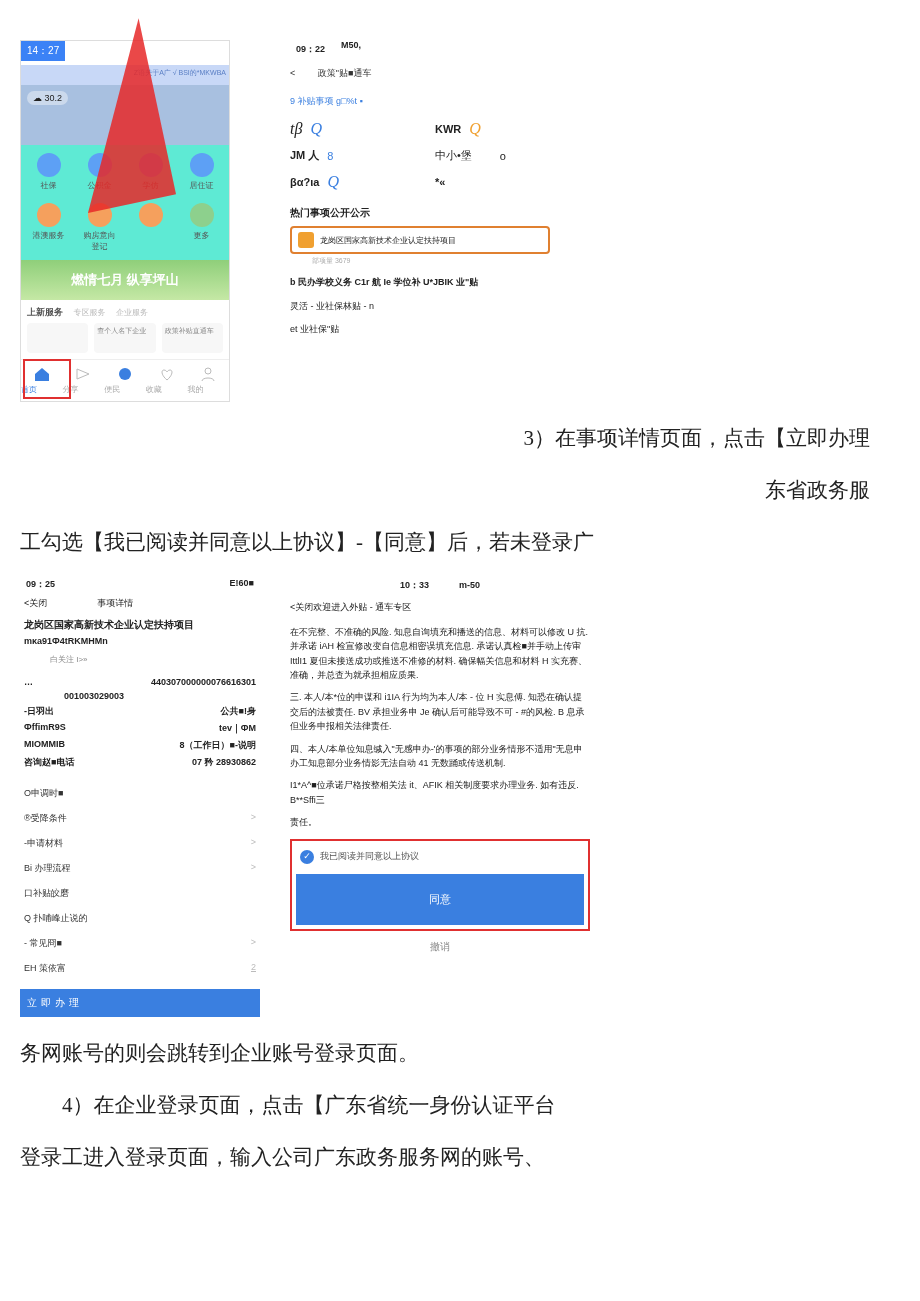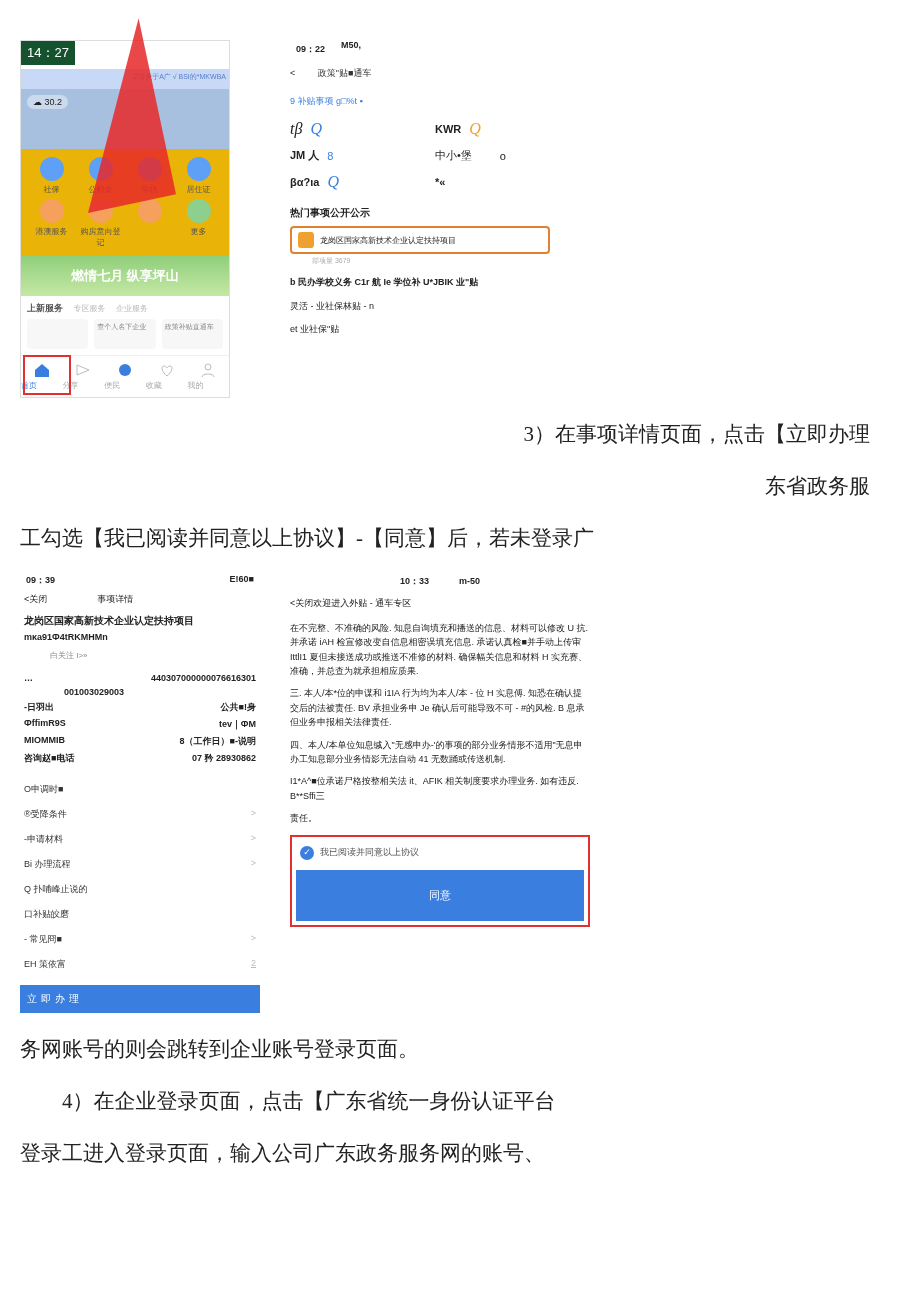--- a/index.html
+++ b/index.html
@@ -1,27 +1,27 @@
 <!DOCTYPE html>
 <html><head>
 <meta charset="utf-8">
 <style>
   * { margin: 0; padding: 0; box-sizing: border-box; }
   body { font-family: "Microsoft YaHei", Arial, sans-serif; background: #fff; width: 920px; margin: 0 auto; padding: 40px 20px; color: #222; }
   .page { position: relative; width: 100%; }
   .row1 { display: flex; gap: 20px; margin-bottom: 15px; }
   .phone-left { width: 210px; border: 1px solid #ddd; font-size: 9px; position: relative; }
   .phone-right { width: 260px; font-size: 9px; margin-left: 40px; }
-  .status-bar-blue { background: #14532d; color: #fff; padding: 3px 6px; font-size: 13px; display: inline-block; }
+  .status-bar-blue { background: #3b82f6; color: #fff; padding: 3px 6px; font-size: 10px; display: inline-block; }
   .status-time { padding: 3px 6px; font-size: 9px; font-weight: bold; }
   .phone-header-blue { background: #c8d8f7; height: 20px; margin-top: 4px; color: #5a7fc4; font-size: 7px; padding: 3px; text-align: right; }
   .phone-hero { position: relative; height: 60px; background: linear-gradient(#9fb9e8,#d8e4f5); overflow: hidden; }
   .hero-img { position: absolute; inset: 0; background: #a8c0e0; }
   .red-arrow { position: absolute; left: 10px; top: 0; width: 0; height: 0; border-left: 90px solid transparent; border-bottom: 180px solid rgba(230,40,40,0.85); transform-origin: top left; transform: rotate(-12deg) translateX(20px); pointer-events:none; z-index:5; }
-  .icon-grid { display: grid; grid-template-columns: repeat(4,1fr); gap: 4px; padding: 8px; background:#eab308; }
+  .icon-grid { display: grid; grid-template-columns: repeat(4,1fr); gap: 12px; padding: 8px; background:#5eead4; }
   .icon-cell { text-align: center; font-size: 8px; color: #555; }
   .icon-circle { width: 24px; height: 24px; border-radius: 50%; margin: 0 auto 3px; background: #6fa8ff; }
   .banner-green { height: 40px; background: linear-gradient(#8fcf7a,#c5e8a5); color: #fff; font-weight: bold; display:flex; align-items:center; justify-content:center; font-size:13px; }
   .new-svc { padding: 6px; font-size: 9px; color:#555; }
   .new-svc-row { display:flex; gap:6px; margin-top:4px; }
   .svc-card { flex:1; height:30px; background:#f7f7f7; border-radius:4px; font-size:7px; padding:3px; color:#888; }
   .bottom-nav { display:flex; border-top:1px solid #eee; }
   .nav-item { flex:1; text-align:left; padding:6px 0; font-size:8px; color:#aaa; }
   .nav-item svg { display:block; margin:0 auto 2px; }
   .nav-active { color:#3a7fe0; }
@@ -180,21 +180,21 @@
   </div>
 
   <p class="body-text" style="text-align:right;padding-right:30px">3）在事项详情页面，点击【立即办理</p>
   <p class="body-text right-align" style="padding-right:30px">东省政务服</p>
   <p class="body-text">工勾选【我已阅读并同意以上协议】-【同意】后，若未登录广</p>
 
   <div class="row2">
 
     <div class="col2a">
       <div class="status">
-          <span>09：39</span>
+          <span>09：25</span>
           <span>E!60■</span>
         </div>
       <div class="hdr">
           <span>&lt;关闭</span>
           <span style="margin-left:30px">事项详情</span>
         </div>
       <div class="title-line">龙岗区国家高新技术企业认定扶持项目</div>
       <div class="sub">mκa91Ф4tRKMHMn</div>
       <div class="fav">白关注          I&gt;»</div>
       <div class="info-row">
@@ -229,25 +229,25 @@
         </div>
       <div class="menu-item">
           <span>-申请材料</span>
           <span class="chev">&gt;</span>
         </div>
       <div class="menu-item">
           <span>Bi 办理流程</span>
           <span class="chev">&gt;</span>
         </div>
       <div class="menu-item">
+          <span>口补贴皎磨</span>
+          <span class="chev"></span>
+        </div>
+      <div class="menu-item">
           <span>Q 扑哺峰止说的</span>
-          <span class="chev"></span>
-        </div>
-      <div class="menu-item">
-          <span>口补贴皎磨</span>
           <span class="chev"></span>
         </div>
       <div class="menu-item">
           <span>- 常见冏■</span>
           <span class="chev">&gt;</span>
         </div>
       <div class="menu-item">
           <span>EH 策依富</span>
           <span class="chev" style="text-decoration:underline">2</span>
         </div>
@@ -265,20 +265,21 @@
       <p>四、本人/本单位知息缄入"无感申办-'的事项的部分业务情形不适用"无息申办工知息部分业务情影无法自动 41 无数踊或传送机制.</p>
       <p>I1*A^■位承诺尸格按整相关法 it、AFIK 相关制度要求办理业务. 如有违反. B**Sffi三</p>
       <p>责任。</p>
       <div class="agree-box">
         <div class="agree-check">
           <span class="check-circle">✓</span>
           <span>我已阅读并同意以上协议</span>
         </div>
         <div class="agree-btn">同意</div>
       </div>
+      <div class="cancel-btn">撤诮</div>
     </div>
   </div>
 
   <p class="body-text">务网账号的则会跳转到企业账号登录页面。</p>
   <p class="body-text indent1">4）在企业登录页面，点击【广东省统一身份认证平台</p>
   <p class="body-text">登录工进入登录页面，输入公司广东政务服务网的账号、</p>
 
 </div>
 
 </body></html>

